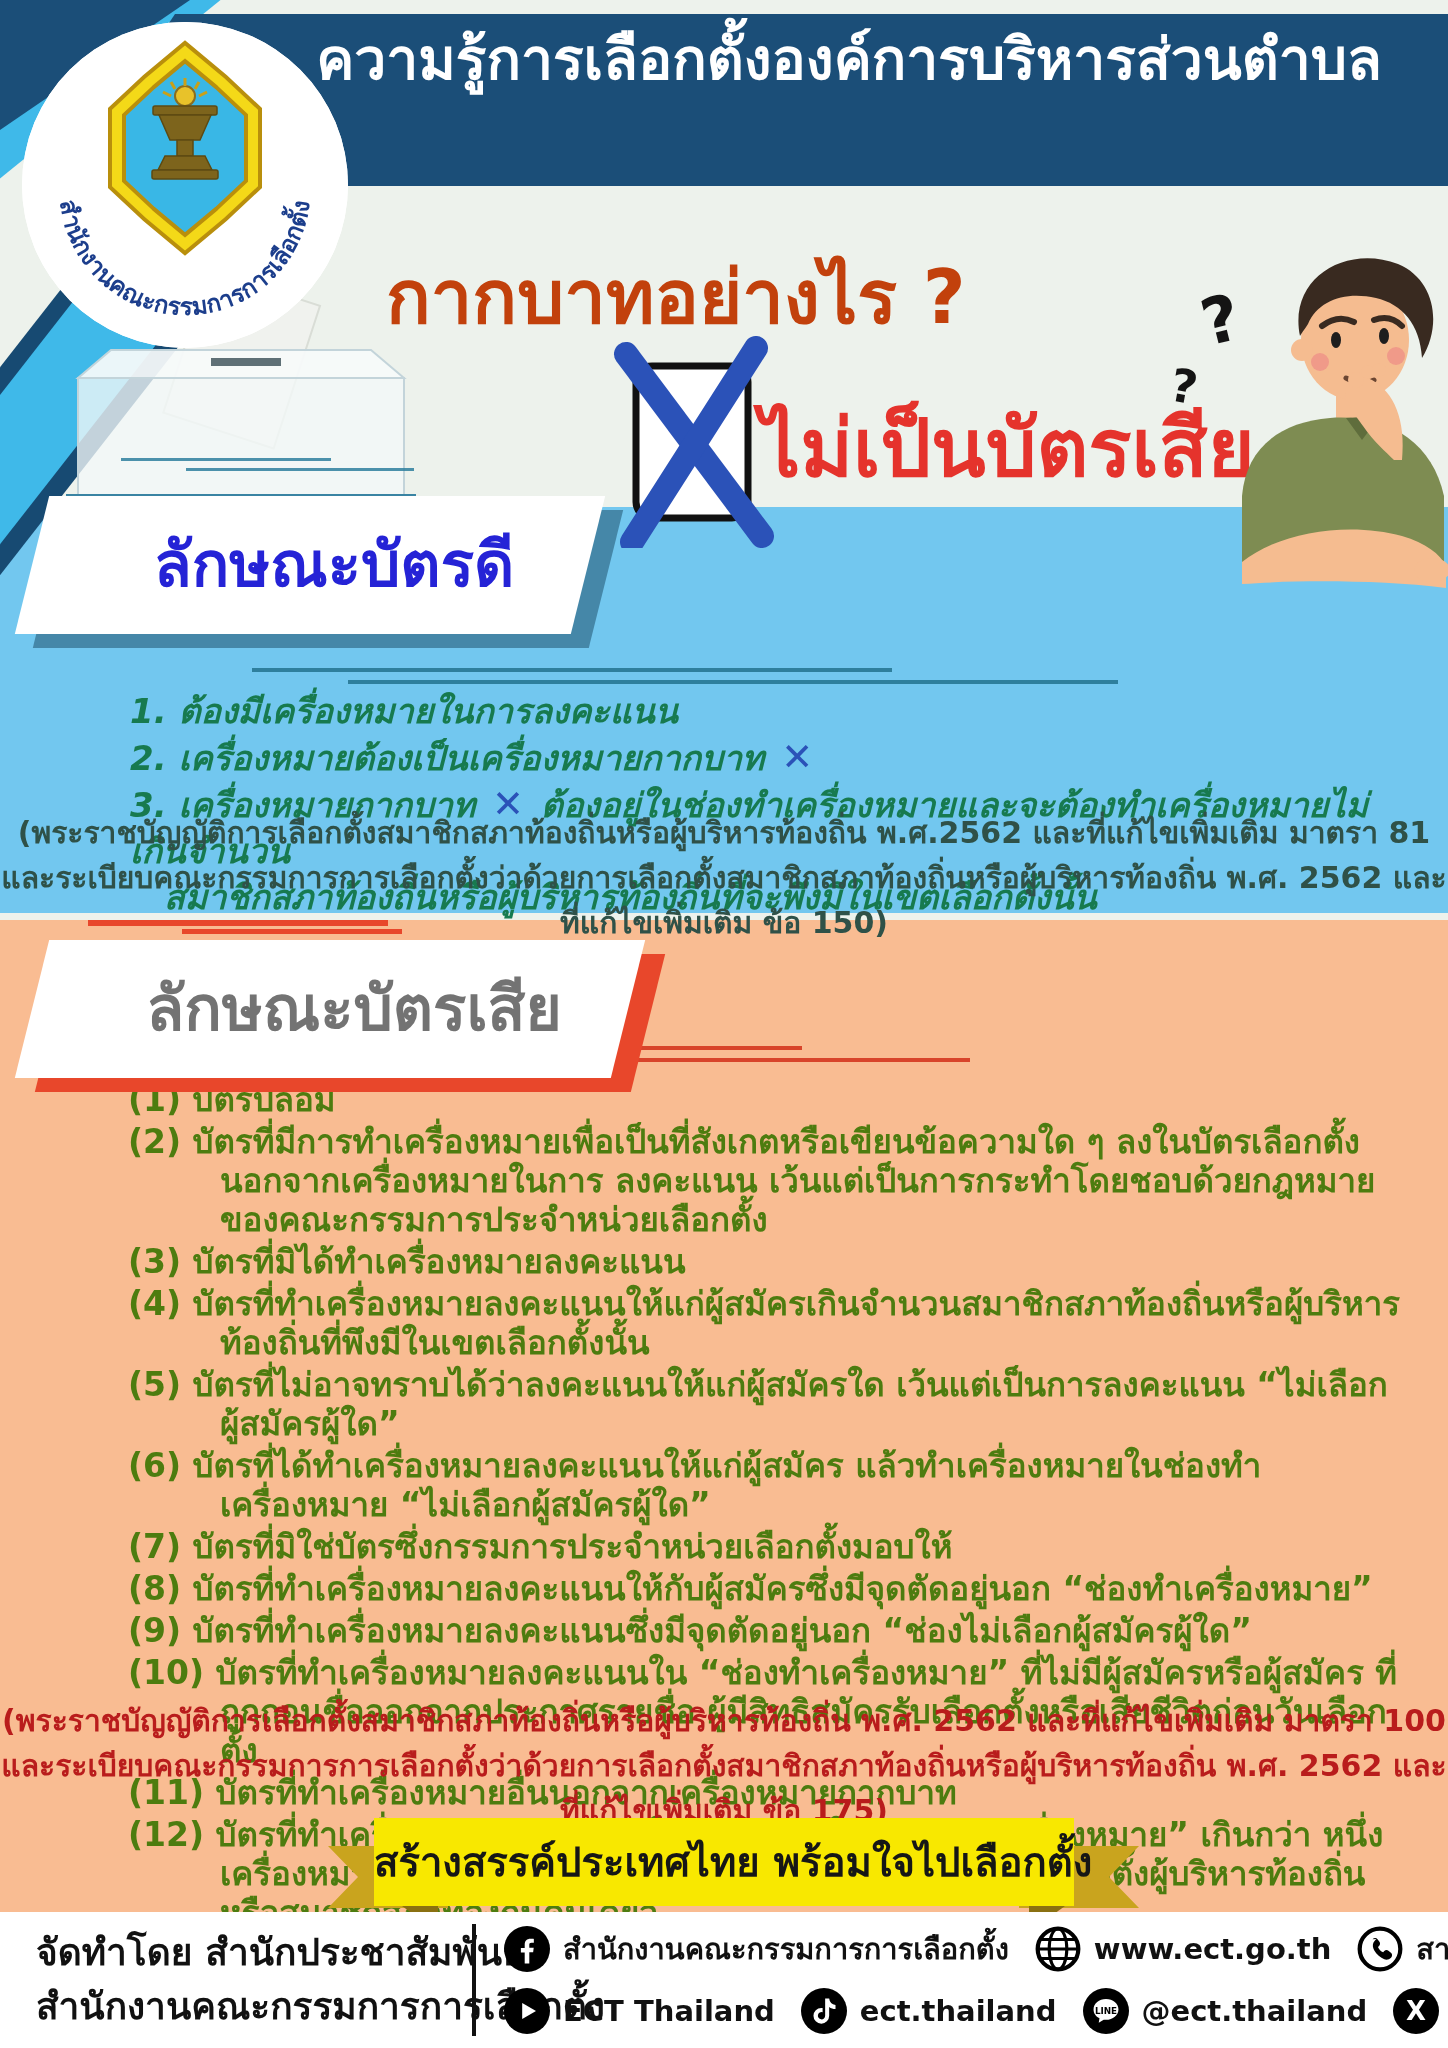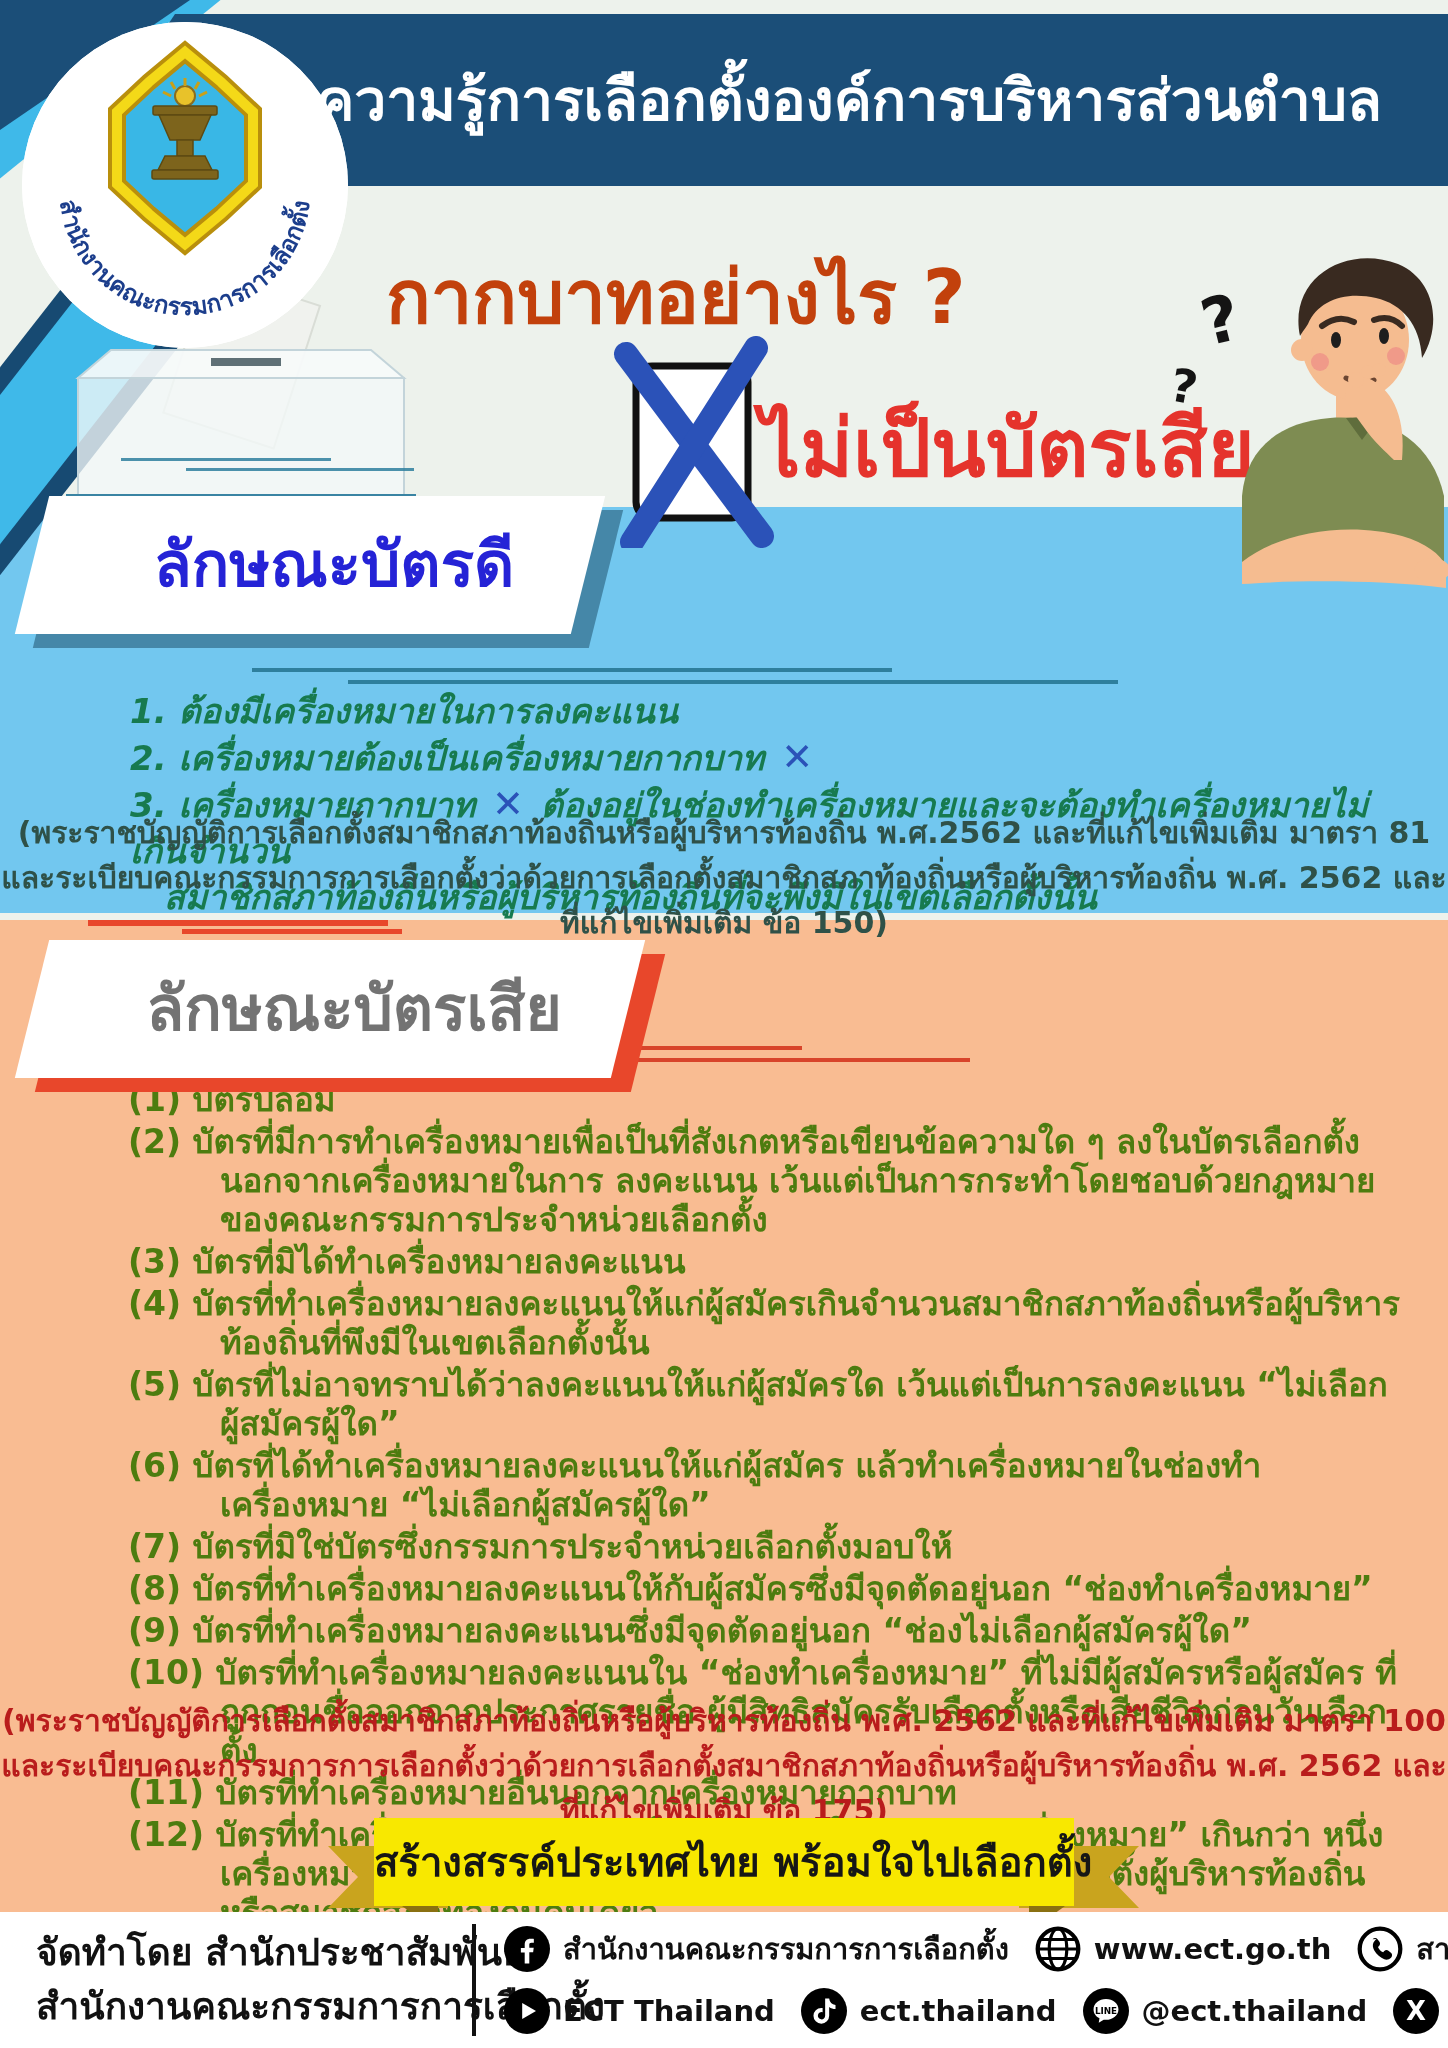--- a/index.html
+++ b/index.html
@@ -5,21 +5,21 @@
   html,body{margin:0;padding:0;background:#cfd4d0;}
   .poster{
     position:relative;width:1448px;height:2048px;overflow:hidden;
     background:#edf2ec;
     font-family:"DejaVu Sans","Liberation Sans",sans-serif;
   }
   
   .header-band{
     position:absolute;top:14px;left:0;width:1448px;height:172px;background:#1b4e78;
     clip-path:polygon(175px 0,1448px 0,1448px 172px,60px 172px);
-    display:flex;align-items:center;justify-content:center;z-index:2;
+    display:flex;align-items:flex-start;justify-content:center;z-index:2;
   }
   .header-title{color:#ffffff;font-size:57px;font-weight:800;padding-left:250px;white-space:nowrap;}
   .stripe{position:absolute;z-index:1;}
   .stripe-cyan-top{left:-170px;top:-34px;width:560px;height:108px;background:#3fb9e9;transform:rotate(-39deg);}
   .corner-navy{left:0;top:0;width:190px;height:130px;background:#1b4e78;clip-path:polygon(0 0,100% 0,0 100%);z-index:1;}
   .stripe-navy-mid{left:-170px;top:292px;width:520px;height:128px;background:#174a72;transform:rotate(-52deg);}
   .stripe-cyan-mid{left:-215px;top:398px;width:470px;height:92px;background:#3fb9e9;transform:rotate(-52deg);}
   
   .logo{position:absolute;left:22px;top:22px;width:326px;height:326px;border-radius:50%;background:#ffffff;z-index:5;}
   

